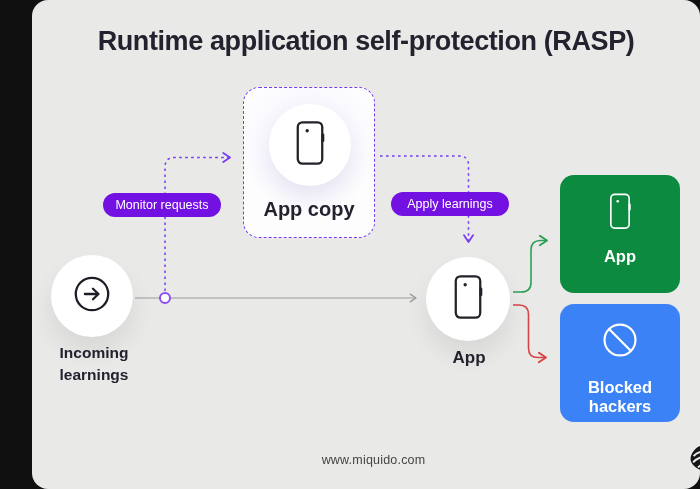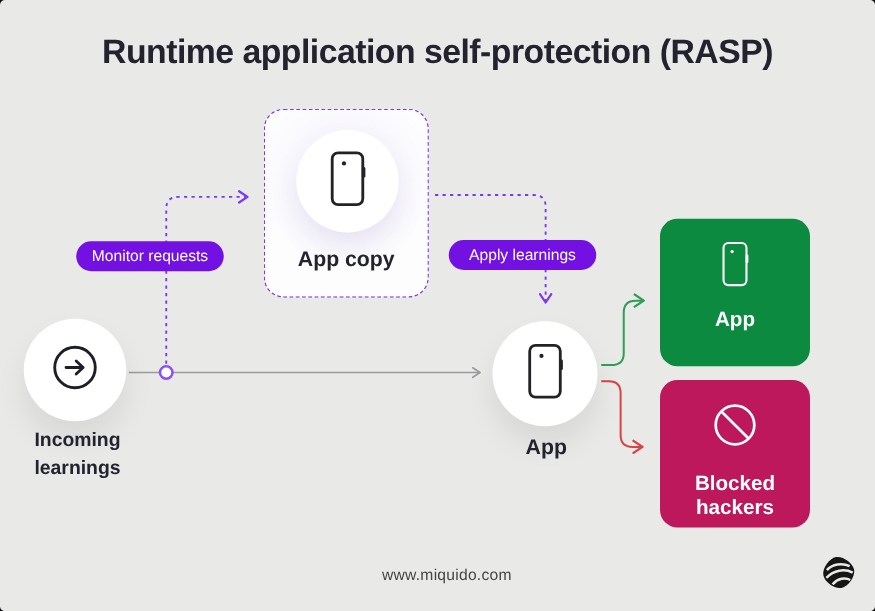--- a/index.html
+++ b/index.html
@@ -1,48 +1,48 @@
 <!DOCTYPE html>
 <html><head>
 <meta charset="utf-8">
 <style>
   html,body{margin:0;padding:0;background:#101010;}
   body{display:flex;align-items:flex-start;justify-content:flex-start;}
   .canvas{
     position:relative;width:700px;height:489px;background:#e9e9e8;
-    border-radius:4px;overflow:hidden;
-    font-family:"Liberation Sans",sans-serif;color:#22222e;
+    border-radius:16px;overflow:hidden;
+    font-family:"Liberation Sans",sans-serif;color:#22222e;margin-left:32px;
   }
   .title{
     position:absolute;top:26px;left:0;right:0;text-align:center;
     font-size:27px;font-weight:700;letter-spacing:-0.4px;color:#23232f;
   }
   svg.connectors{position:absolute;left:0;top:0;width:700px;height:489px;}
 
   
   .appcopy-box{
     position:absolute;left:211px;top:87px;width:132px;height:151px;
     border:1.5px dashed #7a3bf0;border-radius:16px;box-sizing:border-box;
     background:radial-gradient(circle at 50% 36%, #f3effc 0%, #fdfdfe 62%);
   }
   .appcopy-circle{
     position:absolute;left:25px;top:16px;width:82px;height:82px;border-radius:50%;
     background:#fff;box-shadow:0 12px 22px rgba(80,60,150,0.10);
     display:flex;align-items:center;justify-content:center;
   }
   .appcopy-label{
     position:absolute;left:0;right:0;top:110px;text-align:center;
-    font-size:17px;font-weight:700;color:#23232f;
+    font-size:20px;font-weight:700;color:#23232f;
   }
 
   .badge{
     position:absolute;width:118px;height:24px;border-radius:12px;background:#7311e3;
     color:#fff;font-size:12.5px;line-height:24px;text-align:center;font-weight:400;
   }
-  .badge-monitor{left:61px;top:193px;}
+  .badge-monitor{left:71px;top:193px;}
   .badge-apply{left:359px;top:192px;}
 
   .node-circle{
     position:absolute;border-radius:50%;background:#fff;
     box-shadow:0 14px 24px rgba(0,0,0,0.08);
     display:flex;align-items:center;justify-content:center;
   }
   .incoming-circle{left:19px;top:255px;width:82px;height:82px;}
   .app-circle{left:394px;top:257px;width:84px;height:84px;}
 
@@ -53,21 +53,21 @@
   .app-label{
     position:absolute;left:397px;top:348px;width:80px;text-align:center;
     font-size:17px;font-weight:700;color:#23232f;
   }
 
   .result-box{
     position:absolute;left:528px;width:120px;height:118px;border-radius:14px;
     color:#fff;text-align:center;
   }
   .result-box.green{top:175px;background:#0b8a40;}
-  .result-box.red{top:304px;background:#be185d;}
+  .result-box.red{top:304px;background:#3b82f6;}
   .result-icon{position:absolute;left:0;right:0;top:16px;display:flex;justify-content:center;}
   .result-label{
     position:absolute;left:15px;right:15px;top:72px;
     font-size:16.5px;font-weight:700;line-height:1.18;color:#fff;
   }
   .result-box.red .result-label{top:74px;}
 
   .footer-url{
     position:absolute;left:15px;right:0;top:453px;text-align:center;
     font-size:12.5px;color:#454545;letter-spacing:0.2px;

